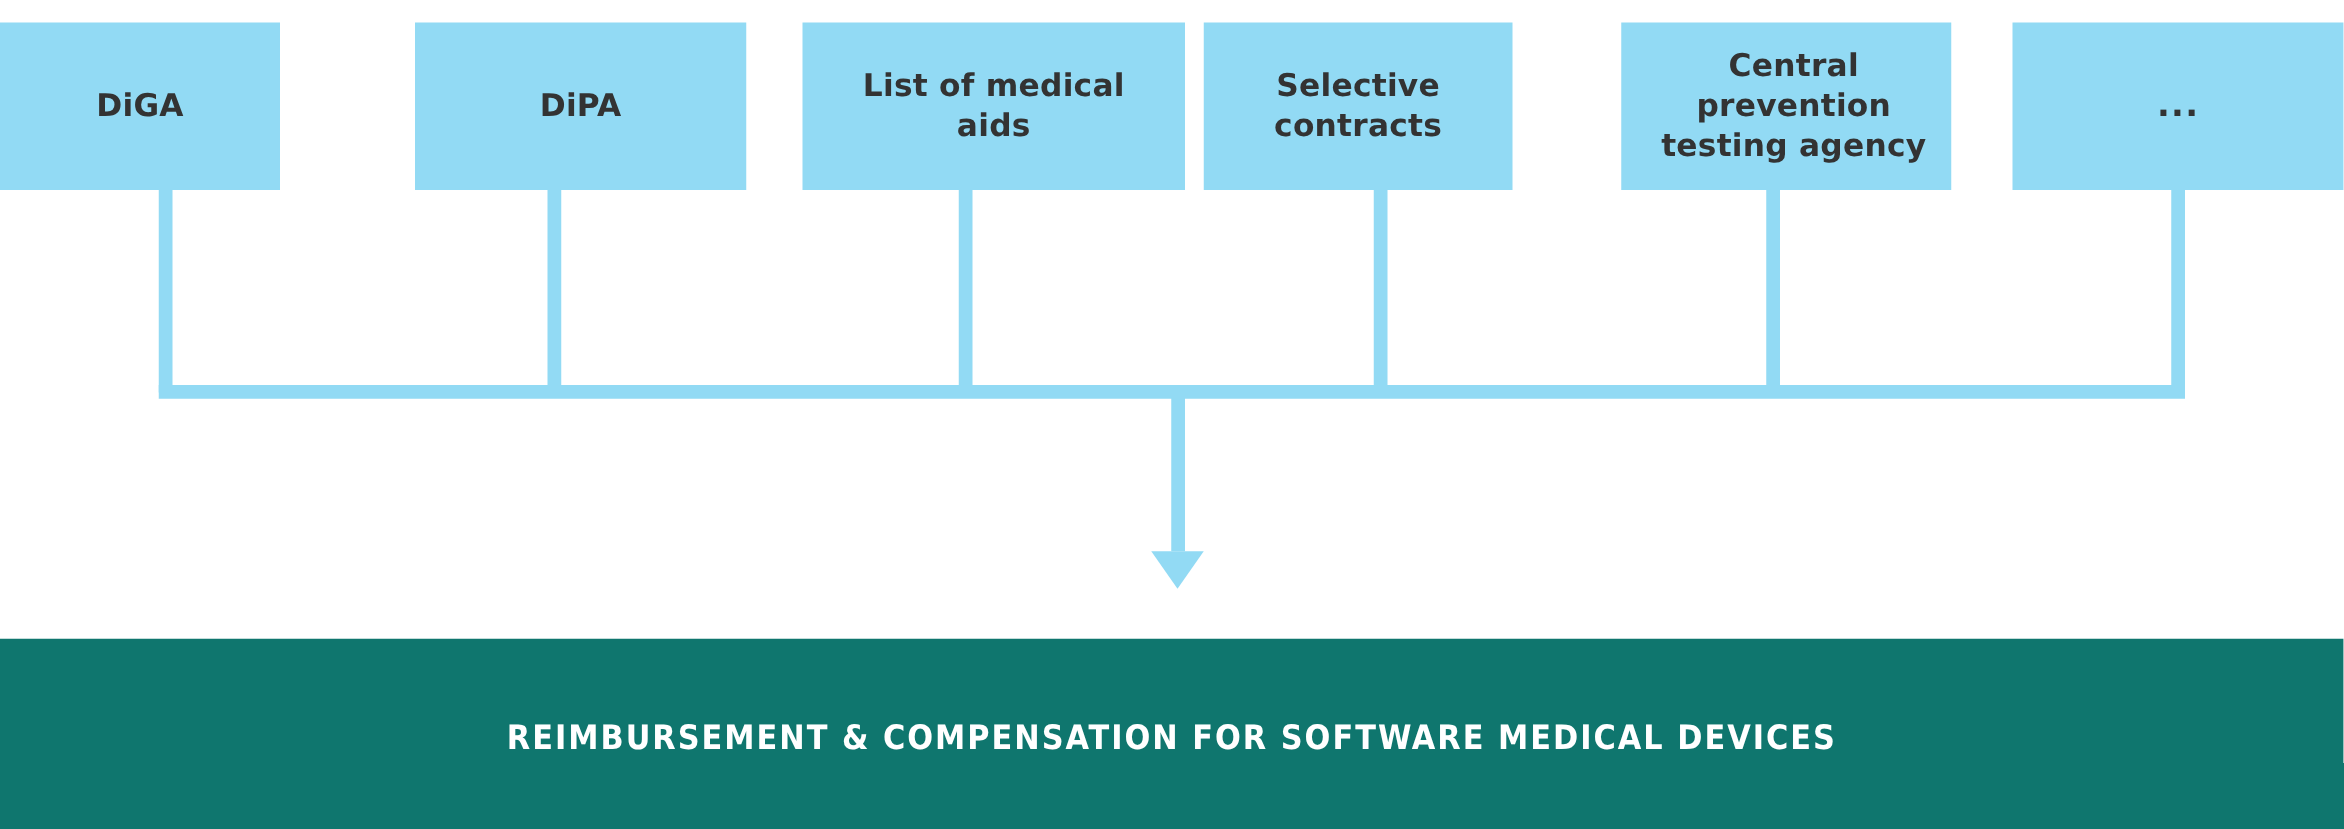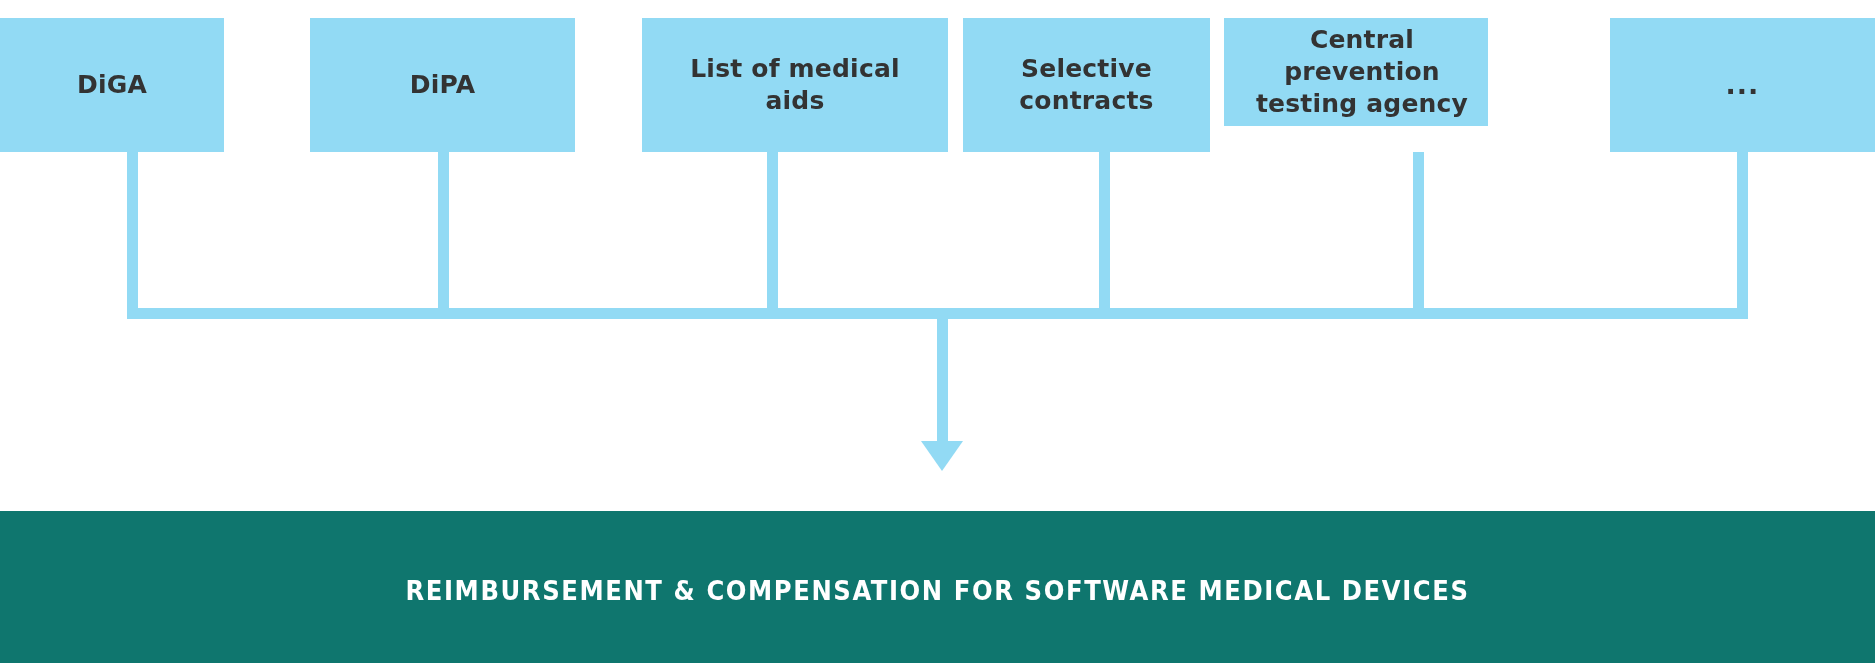--- a/index.html
+++ b/index.html
@@ -105,35 +105,35 @@
     <div class="bus-line" style="left:127px; top:308px; width:1621px;"></div>
 
     <div class="arrow-stem" style="left:937px; top:308px; height:133px;"></div>
     <div class="arrow-head" style="left:921px; top:441px;"></div>
   </div>
 
   <div class="node-box" style="left:0px; top:18px; width:224px; height:134px;">
     <span class="node-label">DiGA</span>
   </div>
 
-  <div class="node-box" style="left:310px; top:18px; width:265px; height:134px;">
+  <div class="node-box" style="left:332px; top:18px; width:265px; height:134px;">
     <span class="node-label">DiPA</span>
   </div>
 
   <div class="node-box" style="left:642px; top:18px; width:306px; height:134px;">
     <span class="node-label">List of medical
 aids</span>
   </div>
 
   <div class="node-box" style="left:963px; top:18px; width:247px; height:134px;">
     <span class="node-label">Selective
 contracts</span>
   </div>
 
-  <div class="node-box" style="left:1224px; top:18px; width:264px; height:108px;padding-left:20px;">
+  <div class="node-box" style="left:1297px; top:18px; width:264px; height:134px;padding-left:20px;">
     <span class="node-label">Central
 prevention
 testing agency</span>
   </div>
 
   <div class="node-box" style="left:1610px; top:18px; width:265px; height:134px;">
     <span class="node-label ellipsis">...</span>
   </div>
 
   <div id="outcome-banner">

